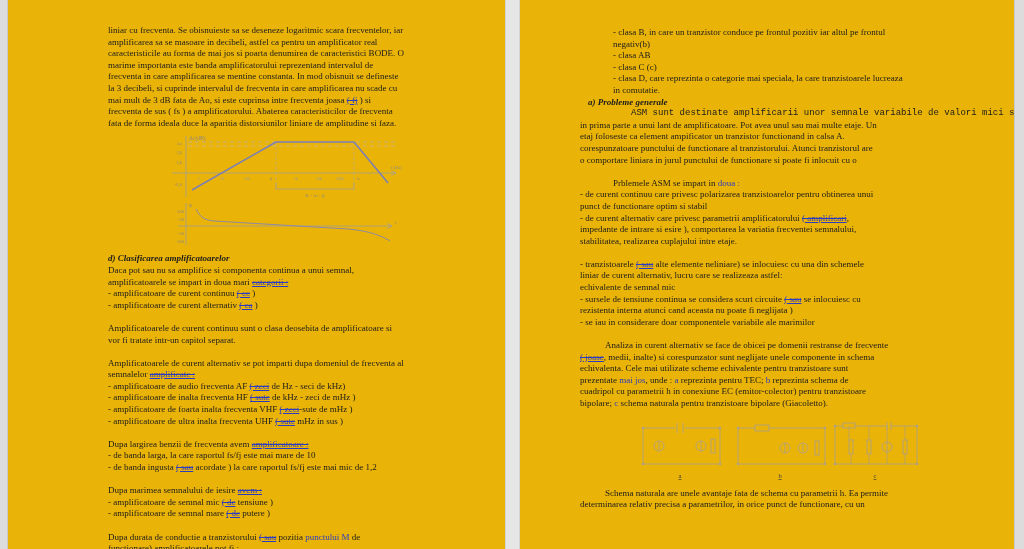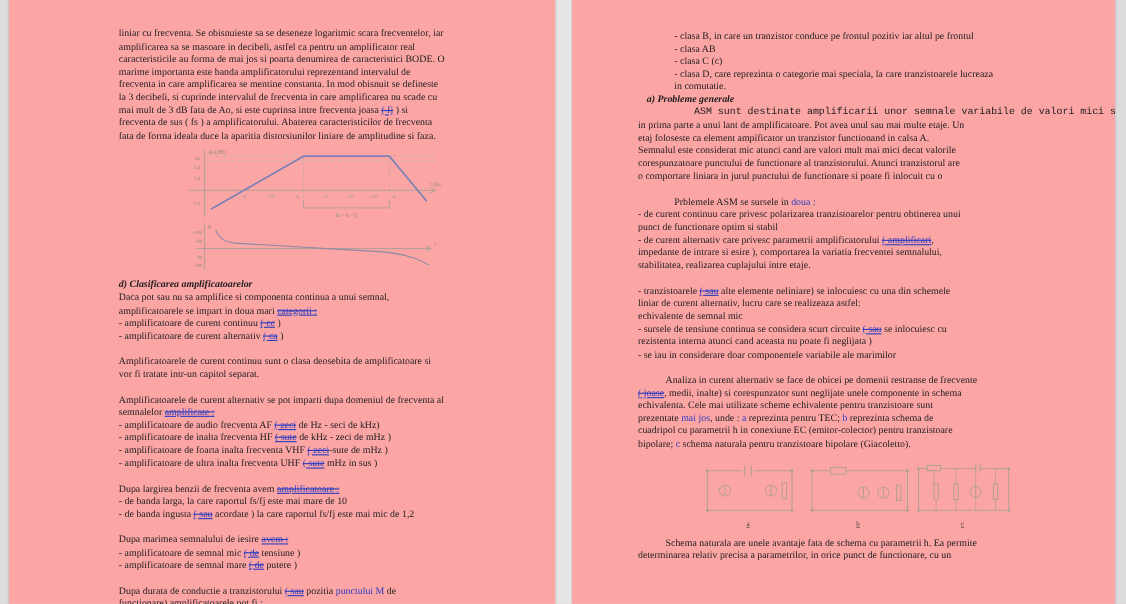--- a/index.html
+++ b/index.html
@@ -1,21 +1,21 @@
 <!DOCTYPE html>
 <html><head>
 <meta charset="utf-8">
 <style>
   html,body{margin:0;padding:0;}
   body{
     width:1024px;height:549px;overflow:hidden;
     background:#ffffff;
     font-family:"Liberation Serif","DejaVu Serif",serif;
   }
-  .screen{position:relative;width:1024px;height:549px;background:#fca5a5;}
+  .screen{position:relative;width:1024px;height:549px;background:#eab308;}
   .edge{position:absolute;top:0;bottom:0;background:#dcdcdc;}
   .edge.l{left:0;width:7px;border-right:1px solid #c9c9c9;}
   .edge.r{right:0;width:9px;border-left:1px solid #c9c9c9;}
   .gutter{position:absolute;top:0;bottom:0;left:505px;width:13px;background:#e6e6e6;
           border-left:1px solid #d4d4d4;border-right:1px solid #d4d4d4;}
   .page-content{position:absolute;font-size:9px;line-height:11.6px;color:#1c1c1c;}
   #left-content{left:108px;top:25px;width:350px;}
   #right-content{left:563px;top:27px;width:402px;}
   .line{white-space:nowrap;height:11.6px;}
   .bold{font-weight:bold;}
@@ -110,33 +110,33 @@
       <div class="line"><span>Dupa marimea semnalului de iesire </span><span class="rv">avem :</span></div>
       <div class="line"><span>- amplificatoare de semnal mic </span><span class="rv">( de</span><span> tensiune )</span></div>
       <div class="line"><span>- amplificatoare de semnal mare </span><span class="rv">( de</span><span> putere )</span></div>
       <div class="line">&nbsp;</div>
       <div class="line"><span>Dupa durata de conductie a tranzistorului </span><span class="rv">( sau</span><span> pozitia </span><span class="in">punctului M</span><span> de</span></div>
       <div class="line"><span>functionare) amplificatoarele pot fi :</span></div>
     </div>
   <div class="gutter"></div>
   <div class="page-content" id="right-content">
       <div class="line i50"><span>- clasa B, in care un tranzistor conduce pe frontul pozitiv iar altul pe frontul</span></div>
+      <div class="line i50"><span>negativ(b)</span></div>
       <div class="line i50"><span>- clasa AB</span></div>
       <div class="line i50"><span>- clasa C (c)</span></div>
       <div class="line i50"><span>- clasa D, care reprezinta o categorie mai speciala, la care tranzistoarele lucreaza</span></div>
       <div class="line i50"><span>in comutatie.</span></div>
       <div class="line h i25"><span class="bold">a) Probleme generale</span></div>
       <div class="line i68"><span>ASM sunt destinate amplificarii unor semnale variabile de valori mici si apar</span></div>
       <div class="line i17"><span>in prima parte a unui lant de amplificatoare. Pot avea unul sau mai multe etaje. Un</span></div>
       <div class="line i17"><span>etaj foloseste ca element ampificator un tranzistor functionand in calsa A.</span></div>
-      <div class="line i17"><span>Semnalul este considerat mic atunci cand are valori mult mai mici decat valorile</span></div>
       <div class="line i17"><span>corespunzatoare punctului de functionare al tranzistorului. Atunci tranzistorul are</span></div>
       <div class="line i17"><span>o comportare liniara in jurul punctului de functionare si poate fi inlocuit cu o</span></div>
       <div class="line">&nbsp;</div>
-      <div class="line i50"><span>Prblemele ASM se sursele in </span><span class="in">doua :</span></div>
+      <div class="line i50"><span>Prblemele ASM se impart in </span><span class="in">doua :</span></div>
       <div class="line i17"><span>- de curent continuu care privesc polarizarea tranzistoarelor pentru obtinerea unui</span></div>
       <div class="line i17"><span>punct de functionare optim si stabil</span></div>
       <div class="line i17"><span>- de curent alternativ care privesc parametrii amplificatorului </span><span class="rv">( amplificari</span><span>,</span></div>
       <div class="line i17"><span>impedante de intrare si esire ), comportarea la variatia frecventei semnalului,</span></div>
       <div class="line i17"><span>stabilitatea, realizarea cuplajului intre etaje.</span></div>
       <div class="line">&nbsp;</div>
       <div class="line i17"><span>- tranzistoarele </span><span class="rv">( sau</span><span> alte elemente neliniare) se inlocuiesc cu una din schemele</span></div>
       <div class="line i17"><span>liniar de curent alternativ, lucru care se realizeaza astfel:</span></div>
       <div class="line i17"><span>echivalente de semnal mic</span></div>
       <div class="line i17"><span>- sursele de tensiune continua se considera scurt circuite </span><span class="rv">( sau</span><span> se inlocuiesc cu</span></div>

